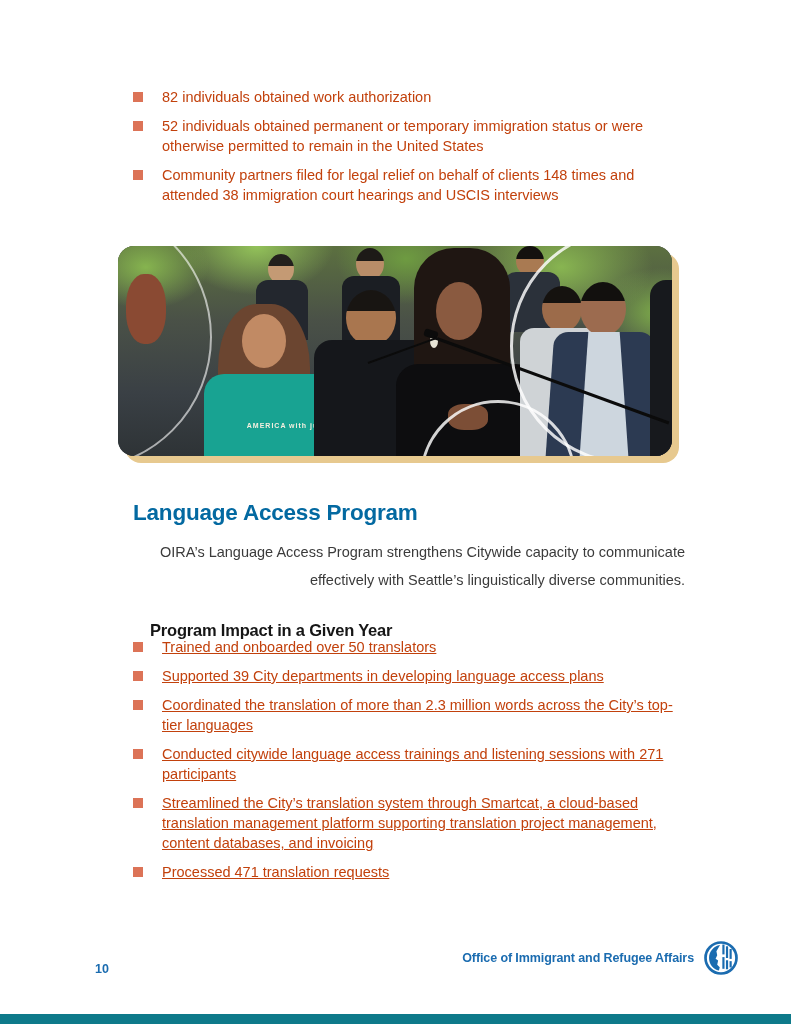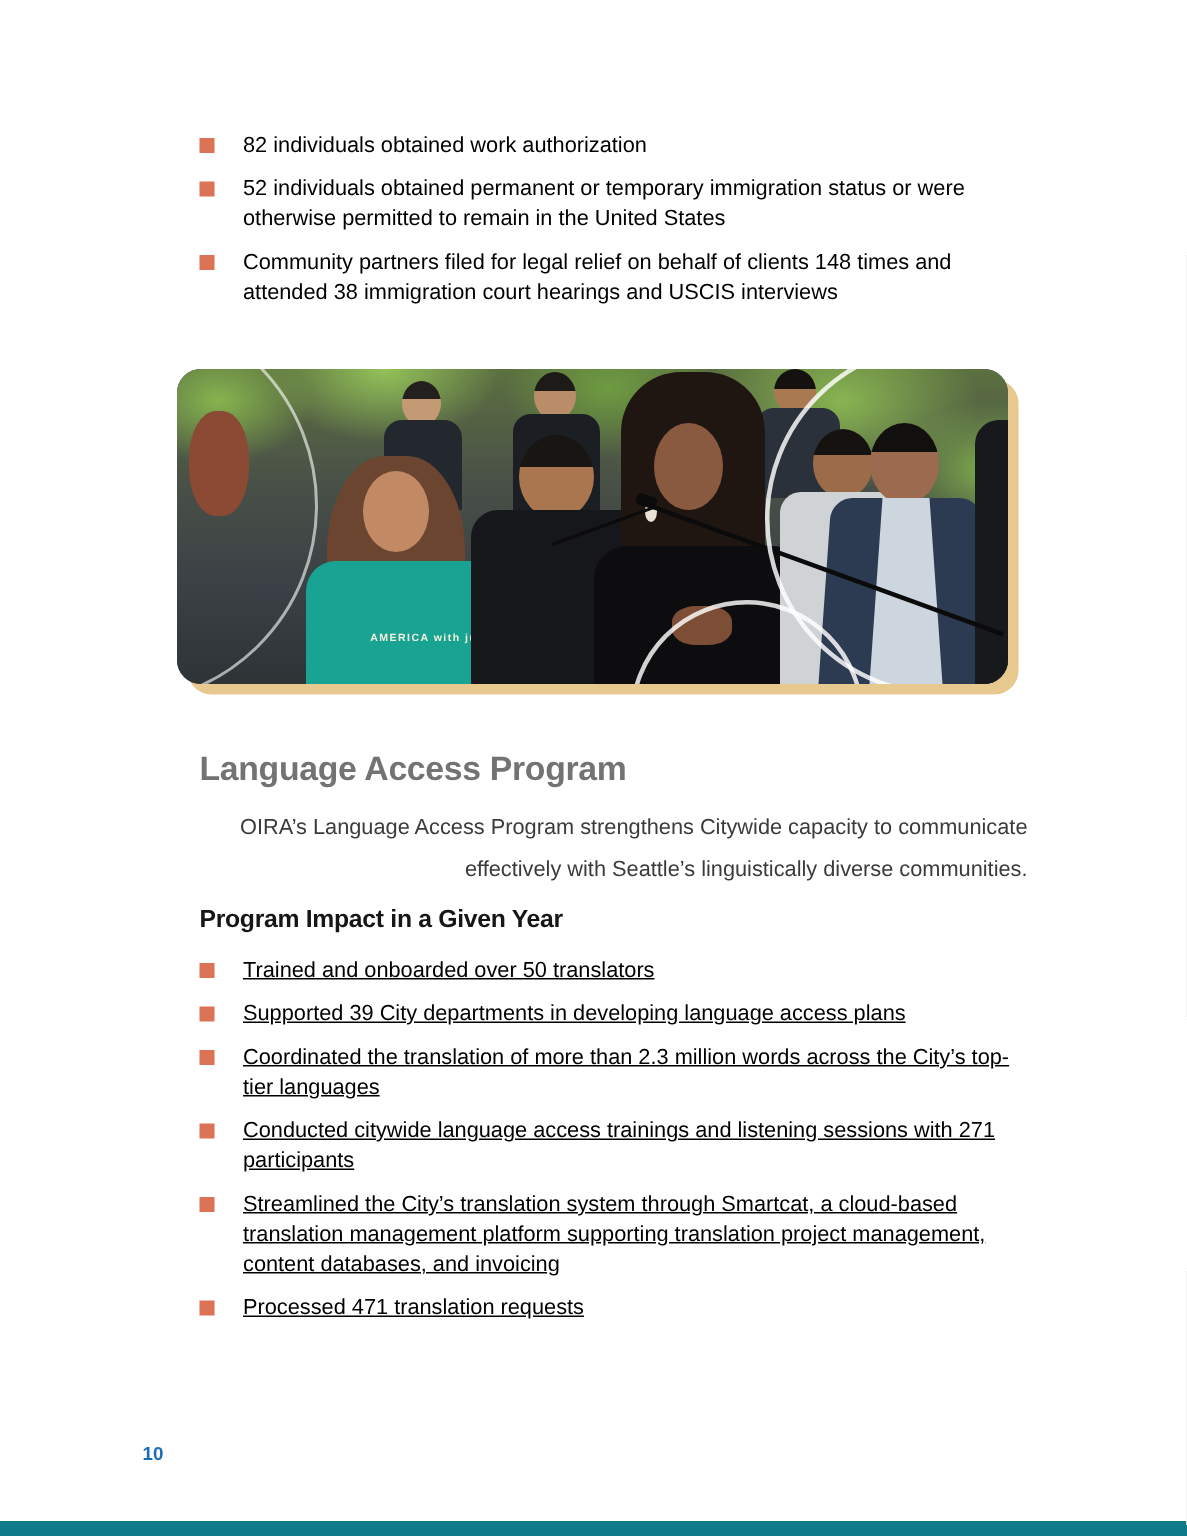--- a/index.html
+++ b/index.html
@@ -4,21 +4,21 @@
 <style>
   html,body{margin:0;padding:0;background:#e8e8e8;}
   .page{
     position:relative;width:791px;height:1024px;margin:0 auto;background:#ffffff;
     font-family:"Liberation Sans",sans-serif;color:#3b3b3b;overflow:hidden;
   }
   
   .blist{position:absolute;left:133px;margin:0;padding:0;list-style:none;}
   .blist li{
     position:relative;padding-left:29px;margin-bottom:9px;
-    font-size:14.5px;line-height:20px;color:#000000;
+    font-size:14.5px;line-height:20px;color:#c2410c;
   }
   .top-list{top:87px;}
   .top-list li{max-width:520px;}
   .impact-list{top:637px;}
   .impact-list li{max-width:516px;text-decoration:underline;}
   .bullet-sq{
     position:absolute;left:0;top:5px;width:10px;height:10px;background:#dc7357;
   }
   
   .photo{
@@ -37,28 +37,28 @@
       linear-gradient(180deg, #5c7040 0%, #4a5147 35%, #3a4045 70%, #2e3336 100%);
   }
   .ph{position:absolute;}
   .head{border-radius:50%;}
   .ring{position:absolute;border-radius:50%;border:3px solid rgba(255,255,255,0.82);}
   .mic-boom{position:absolute;background:#0b0b0b;transform-origin:left center;}
   .shirt-text{position:absolute;color:#f3efdf;font-size:7px;font-weight:700;letter-spacing:1px;line-height:8px;text-align:center;}
   
   .section-title{
     position:absolute;left:133px;top:500px;margin:0;
-    font-size:22.5px;font-weight:700;letter-spacing:-0.2px;color:#737373;
+    font-size:22.5px;font-weight:700;letter-spacing:-0.2px;color:#0369a1;
   }
   .intro{
     position:absolute;left:133px;top:538px;margin:0;max-width:552px;
     font-size:14.5px;line-height:28px;color:#3b3b3b;text-align:right;
   }
   .subheading{
-    position:absolute;left:133px;top:604px;margin:0;
+    position:absolute;left:133px;top:604px;margin:17px;
     font-size:16.5px;font-weight:700;letter-spacing:-0.2px;color:#161616;
   }
   
   .footer{
     position:absolute;left:95px;right:52px;top:938px;height:38px;
     display:flex;align-items:flex-end;justify-content:space-between;
   }
   .page-num{color:#1b6cb0;font-weight:700;font-size:12.5px;}
   .footer-right{display:flex;align-items:center;gap:9px;}
   .org-name{color:#1b6cb0;font-weight:700;font-size:12.5px;letter-spacing:-0.1px;}
@@ -156,17 +156,30 @@
       <span>Streamlined the City’s translation system through Smartcat, a cloud-based translation management platform supporting translation project management, content databases, and invoicing</span>
     </li>
     <li>
       <span class="bullet-sq"></span>
       <span>Processed 471 translation requests</span>
     </li>
   </ul>
 
   <div class="footer">
     <span class="page-num">10</span>
+    <span class="footer-right">
+      <span class="org-name">Office of Immigrant and Refugee Affairs</span>
+      <svg width="36" height="36" viewBox="0 0 40 40" aria-hidden="true">
+        <circle cx="20" cy="20" r="17.2" fill="none" stroke="#1b6cb0" stroke-width="3"></circle>
+        <path d="M19 5.5c-7 1.2-12.3 7-12.3 14.5 0 7 4.8 12.6 11 14l0.9-3.8-2.8-2.8 1-4.6-2.8-2 1.8-3.8-0.9-4.6 4.1-6.9z" fill="#1b6cb0"></path>
+        <rect x="21.5" y="5" width="2.4" height="11" fill="#1b6cb0"></rect>
+        <rect x="25.5" y="7" width="2.4" height="13" fill="#1b6cb0"></rect>
+        <rect x="29.5" y="10" width="2.4" height="11" fill="#1b6cb0"></rect>
+        <rect x="21.5" y="19" width="2.4" height="13" fill="#1b6cb0"></rect>
+        <rect x="25.5" y="22.5" width="2.4" height="10" fill="#1b6cb0"></rect>
+        <rect x="29.5" y="23.5" width="2.4" height="7" fill="#1b6cb0"></rect>
+      </svg>
+    </span>
   </div>
 
   <div class="bottom-bar"></div>
 
 </div>
 
 </body></html>

